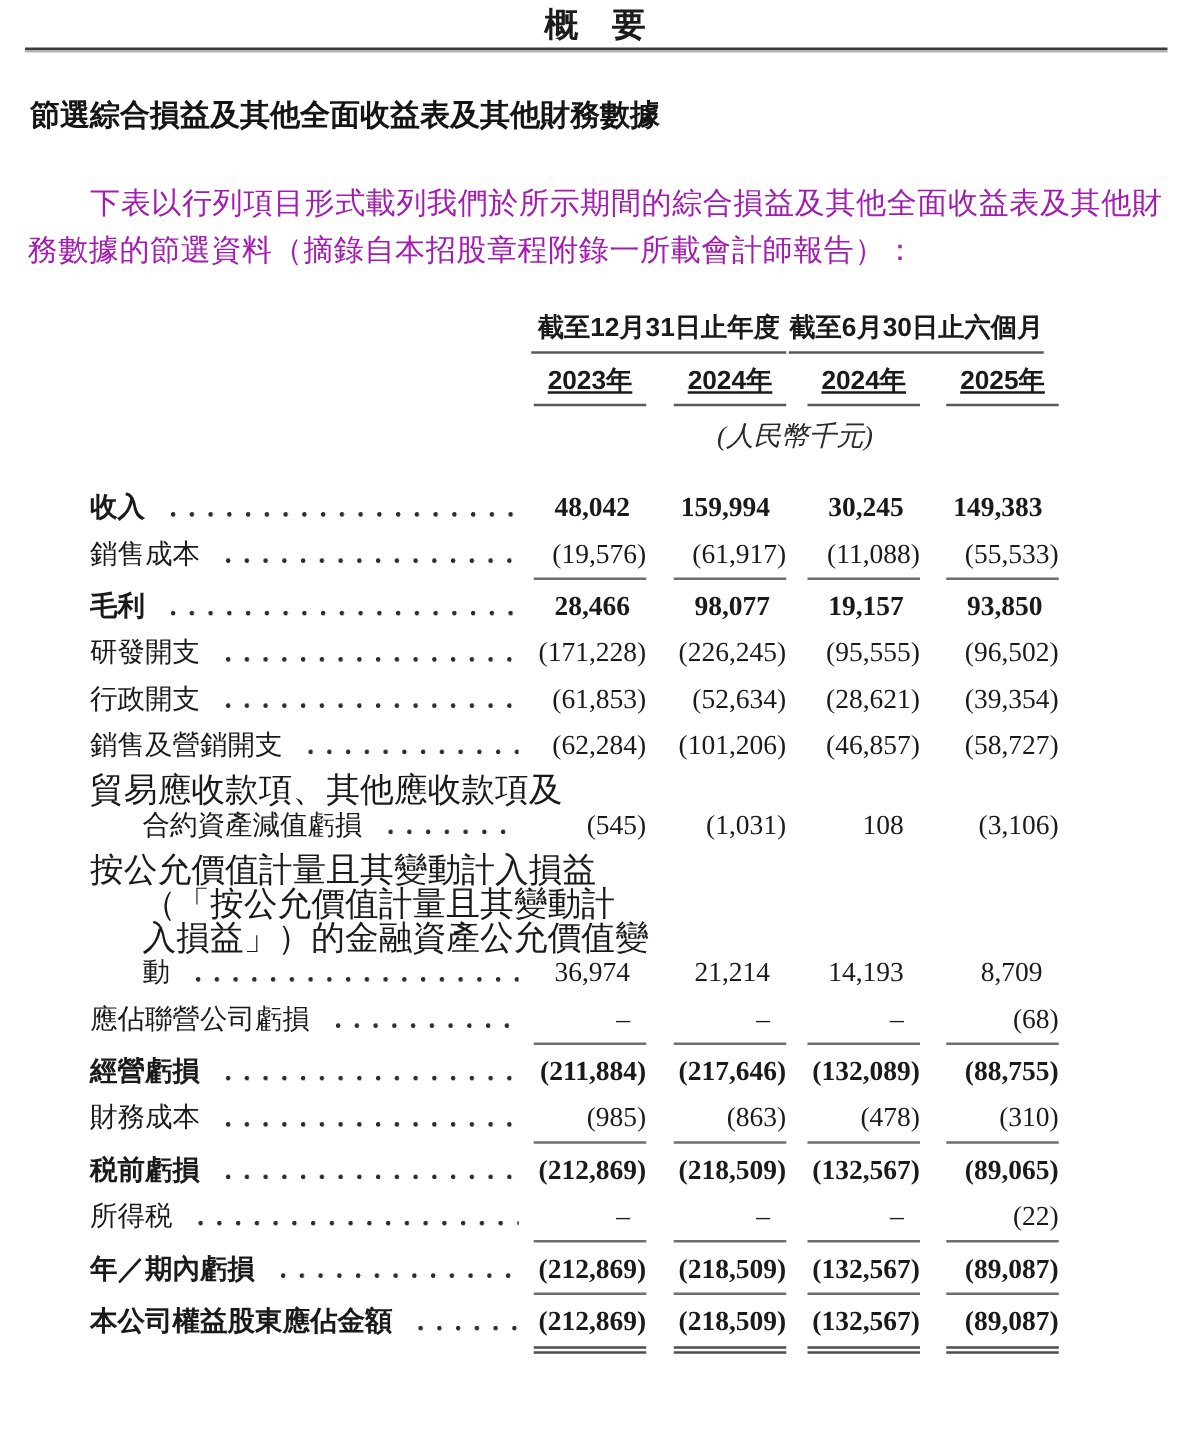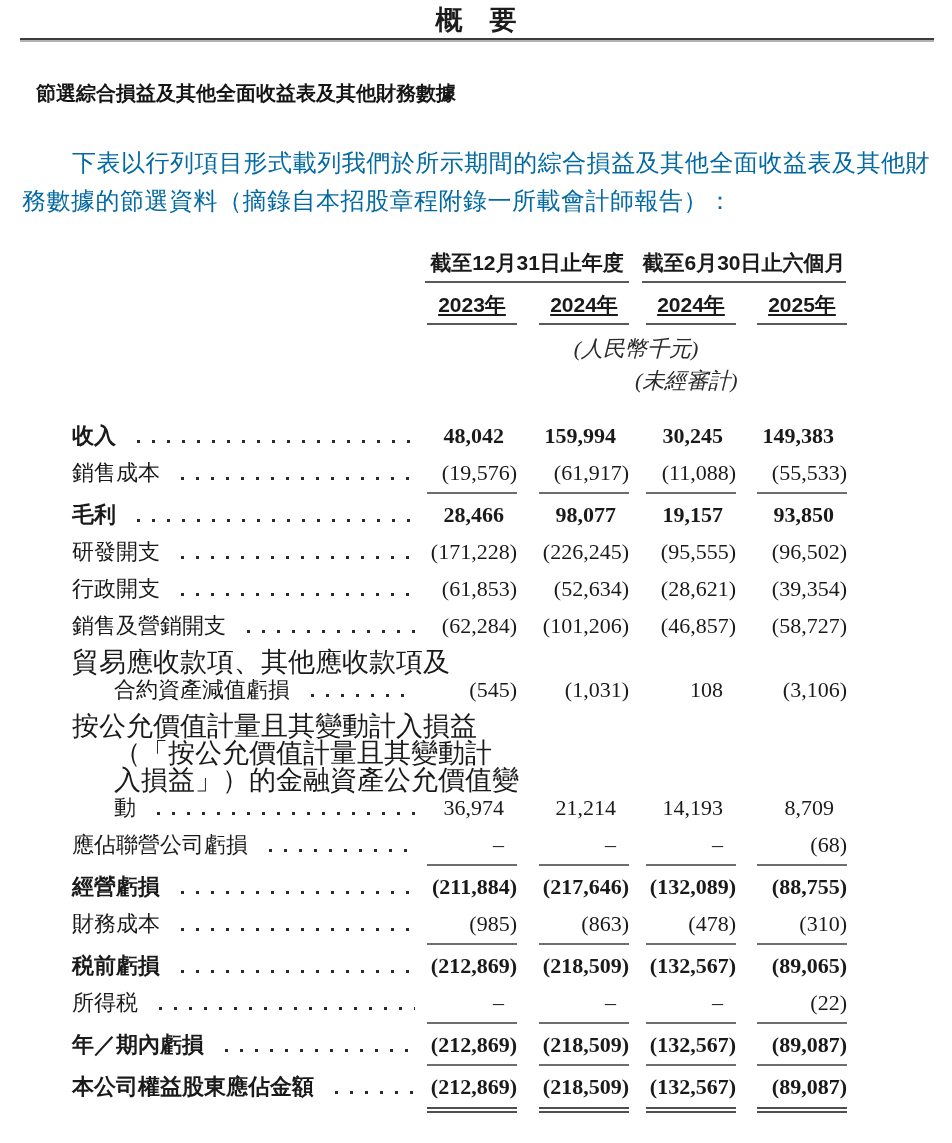--- a/index.html
+++ b/index.html
@@ -23,57 +23,57 @@
     color:#1c1c1c;
   }
   .title-rule{
     margin:3px 18px 0 20px;
     height:2px;
     background:#3c3c3c;
     box-shadow:0 2px 0 #b3b3b3;
   }
   
   .section-heading{
-    margin:38px 30px 0 36px;
-    font-family:"Liberation Sans","DejaVu Sans",sans-serif;
-    font-weight:700;
-    font-size:20px;
+    margin:38px 30px 0 24px;
+    font-family:"Liberation Sans","DejaVu Sans",sans-serif;
+    font-weight:700;
+    font-size:24px;
     line-height:30px;
     color:#151515;
   }
   
   .intro{
     margin:36px 22px 0 22px;
     font-size:24px;
     line-height:38px;
     text-indent:50px;
     text-align:justify;
     letter-spacing:0.5px;
-    color:#0369a1;
+    color:#a21caf;
   }
   
   .fin-table{
     margin:30px 0 0 72px;
     width:775px;
     font-size:22px;
   }
   .hrow{display:flex;}
   .stub{width:353px;flex:0 0 353px;}
   .group{
     box-sizing:border-box;
     text-align:center;
     font-family:"Liberation Sans","DejaVu Sans",sans-serif;
     font-weight:700;
     font-size:21px;
     line-height:26px;
     padding-bottom:5px;
     border-bottom:2px solid #595959;
   }
   .g1{width:204px;flex:0 0 204px;}
-  .g2{width:204px;flex:0 0 204px;margin-left:13px;}
+  .g2{width:204px;flex:0 0 204px;margin-left:2px;}
   .years{margin-top:9px;}
   .ycell{display:flex;justify-content:flex-end;}
   .yc1{width:92px;flex:0 0 92px;}
   .yc2{width:112px;flex:0 0 112px;}
   .yc3{width:107px;flex:0 0 107px;}
   .yc4{width:111px;flex:0 0 111px;}
   .yr{
     width:90px;
     text-align:center;
     font-family:"Liberation Sans","DejaVu Sans",sans-serif;
@@ -196,21 +196,20 @@
     </div>
 
     <div class="hrow unit-row">
       <div class="stub"></div>
       <div class="unit-note">(人民幣千元)</div>
     </div>
 
     <div class="hrow audit-row">
       <div class="stub"></div>
       <div class="audit-offset"></div>
-      <div class="audit-note">(未經審計)</div>
     </div>
 
     <div class="tbody" id="tbody">
         <div class="trow bold">
           <div class="vline">
             <div class="lbl-area">
               <span class="lbl">收入</span>
               <span class="leader"></span>
             </div>
             <div class="cell c1 no-paren">48,042</div>

